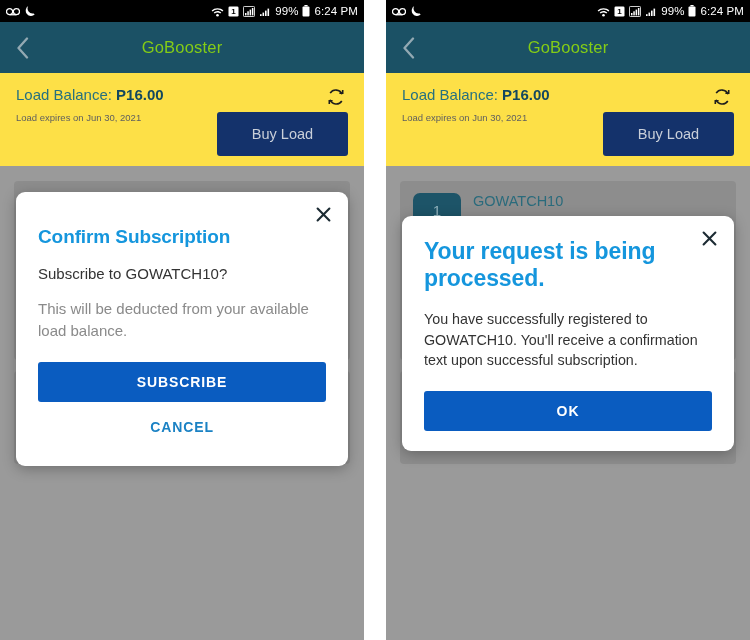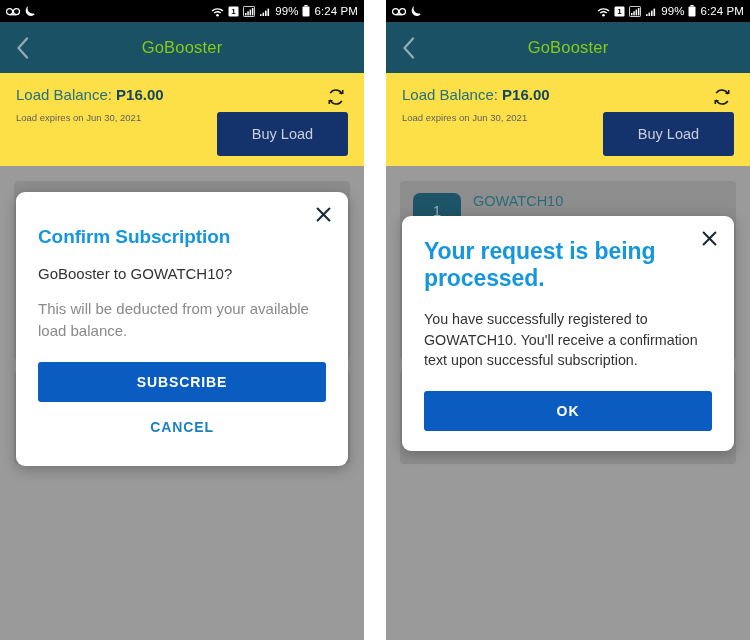--- a/index.html
+++ b/index.html
@@ -240,21 +240,21 @@
       </div>
     </div>
 
     <div class="modal confirm">
       <button class="modal-x">
         <svg width="15" height="15" viewBox="0 0 15 15">
             <path d="M1.6 1.6 13.4 13.4M13.4 1.6 1.6 13.4" stroke="#1c2b33" stroke-width="2.1" stroke-linecap="round"></path>
           </svg>
       </button>
       <div class="m-title">Confirm Subscription</div>
-      <div class="m-q">GoBooster to GOWATCH10?</div>
+      <div class="m-q">Subscribe to GOWATCH10?</div>
       <div class="m-note">This will be deducted from your available load balance.</div>
       <button class="m-primary">SUBSCRIBE</button>
       <button class="m-secondary">CANCEL</button>
     </div>
   </div>
 
   <div class="phone right">
 
     <div class="statusbar">
       <span class="sb-left">

